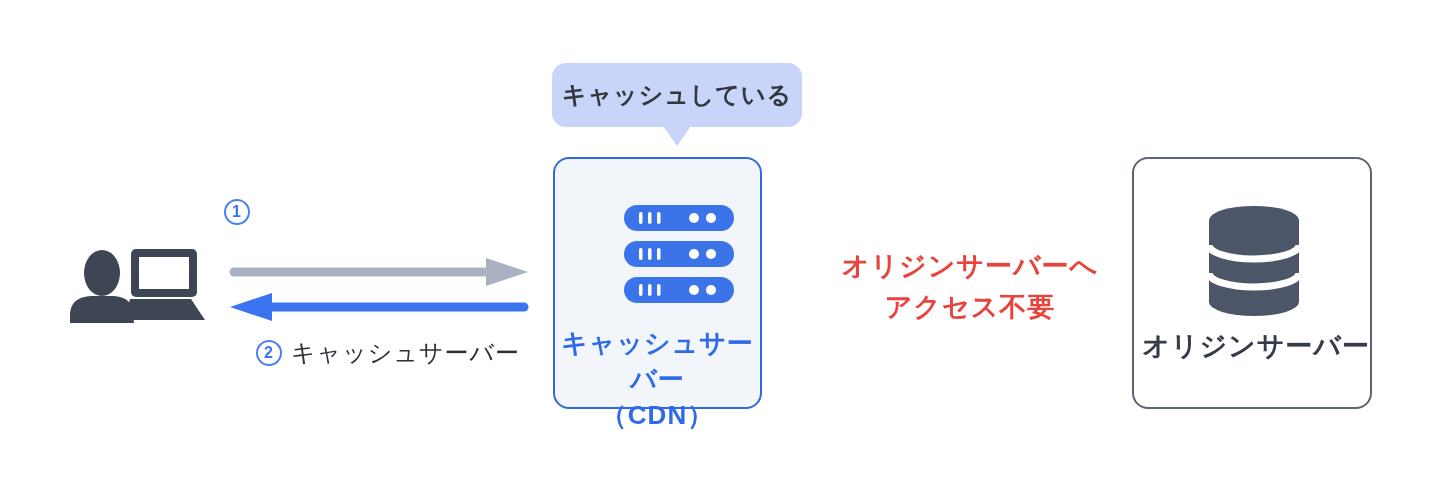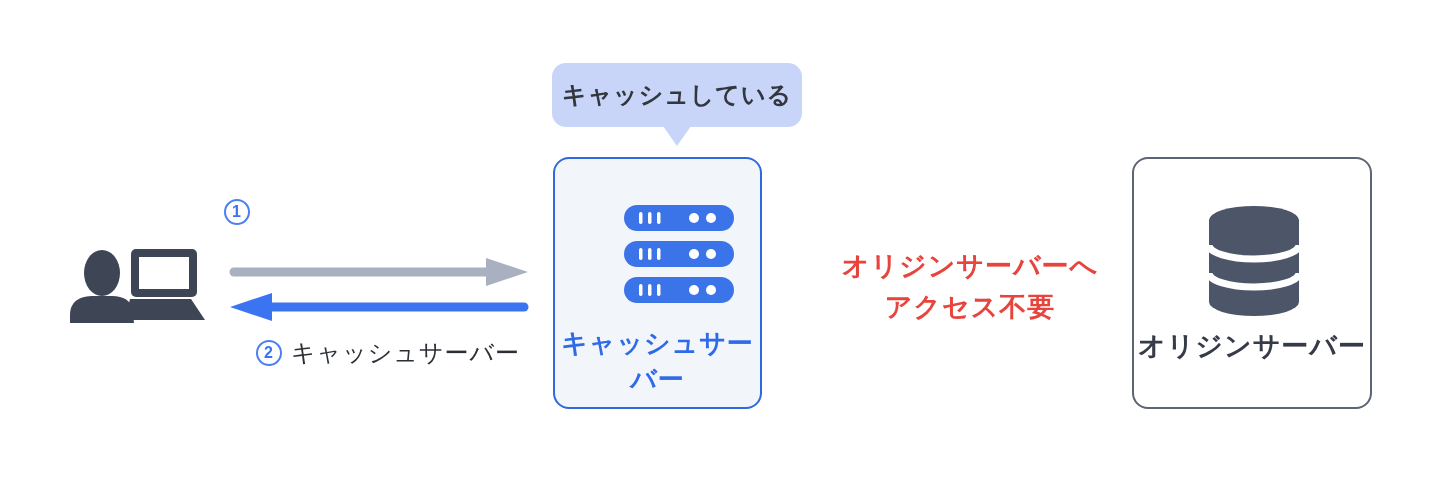--- a/index.html
+++ b/index.html
@@ -18,21 +18,21 @@
   .cache-box{position:absolute;left:553px;top:157px;width:209px;height:252px;box-sizing:border-box;
     background:#f2f6fa;border:2.5px solid #3068e0;border-radius:16px;}
   .cache-box .server-icon{position:absolute;left:69px;top:46px;}
   .cache-label{position:absolute;left:0;right:0;top:166px;text-align:center;
     font-size:26px;font-weight:700;color:#2f6be8;line-height:36px;letter-spacing:1px;}
 
   
   .origin-box{position:absolute;left:1132px;top:157px;width:240px;height:252px;box-sizing:border-box;
     background:#ffffff;border:2.5px solid #5d6473;border-radius:16px;}
   .origin-box .db-icon{position:absolute;left:75px;top:46px;}
-  .origin-label{position:absolute;left:0;right:0;top:172px;text-align:center;
+  .origin-label{position:absolute;left:0;right:0;top:172px;text-align:right;
     font-size:27px;font-weight:700;color:#353b48;line-height:30px;letter-spacing:1px;}
 
   
   .client-icon{position:absolute;left:68px;top:247px;}
 
   
   .arrow-right{position:absolute;left:228px;top:257px;}
   .arrow-left{position:absolute;left:228px;top:292px;}
 
   
@@ -111,20 +111,21 @@
           <rect x="15" y="79" width="3.5" height="12" rx="1.7"></rect>
             <rect x="24" y="79" width="3.5" height="12" rx="1.7"></rect>
             <rect x="33" y="79" width="3.5" height="12" rx="1.7"></rect>
           <circle cx="70" cy="85" r="5"></circle>
             <circle cx="87" cy="85" r="5"></circle>
         </g>
       </svg>
     </div>
     <div class="cache-label">
       <div>キャッシュサーバー</div>
+      <div>（CDN）</div>
     </div>
   </div>
 
   <div class="note">
     <div>オリジンサーバーへ</div>
     <div>アクセス不要</div>
   </div>
 
   <div class="origin-box">
     <div class="db-icon">

